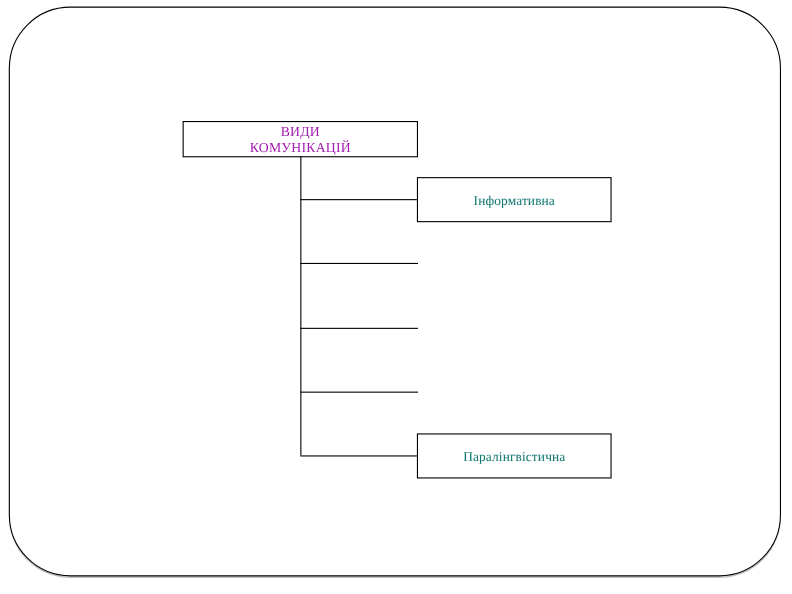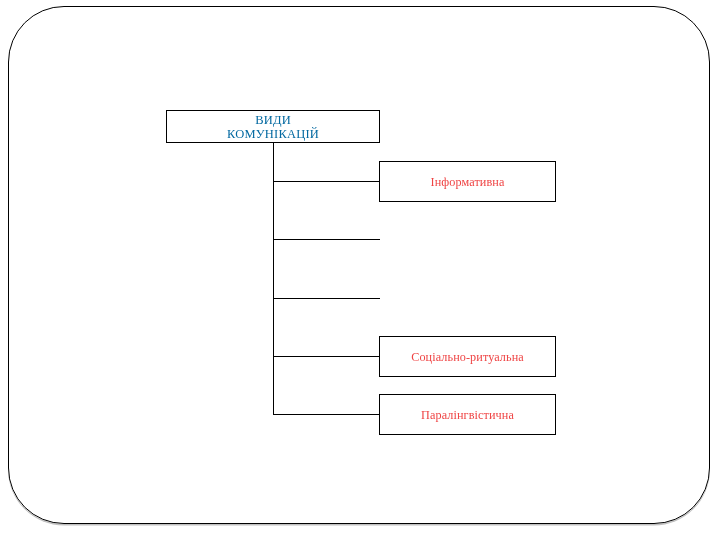--- a/index.html
+++ b/index.html
@@ -55,32 +55,32 @@
     top: 110px;
     width: 214px;
     height: 33px;
     flex-direction: column;
     justify-content: center;
   }
   .root-line {
     font-size: 12.5px;
     line-height: 14px;
     letter-spacing: 0.2px;
-    color: #0369a1;
+    color: #a21caf;
     white-space: nowrap;
   }
   .leaf-box {
     left: 379px;
     width: 177px;
     height: 41px;
   }
   .leaf-label {
     font-size: 12.2px;
     line-height: 14px;
-    color: #ef4444;
+    color: #0f766e;
     white-space: nowrap;
     letter-spacing: 0.1px;
   }
   
   .connector {
     position: absolute;
     background: #000000;
   }
   .v-trunk {
     width: 1.3px;
@@ -108,23 +108,20 @@
     <div class="connector h-branch" style="left:272.5px; top:181px; width:107px;"></div>
     <div class="node-box leaf-box" style="top:161px;">
       <span class="leaf-label">Інформативна</span>
     </div>
 
     <div class="connector h-branch" style="left:272.5px; top:239px; width:107px;"></div>
 
     <div class="connector h-branch" style="left:272.5px; top:298px; width:107px;"></div>
 
     <div class="connector h-branch" style="left:272.5px; top:356px; width:107px;"></div>
-    <div class="node-box leaf-box" style="top:336px;">
-      <span class="leaf-label">Соціально-ритуальна</span>
-    </div>
 
     <div class="connector h-branch" style="left:272.5px; top:414px; width:107px;"></div>
     <div class="node-box leaf-box" style="top:394px;">
       <span class="leaf-label">Паралінгвістична</span>
     </div>
 
   </div>
 </div>
 
 </body></html>

